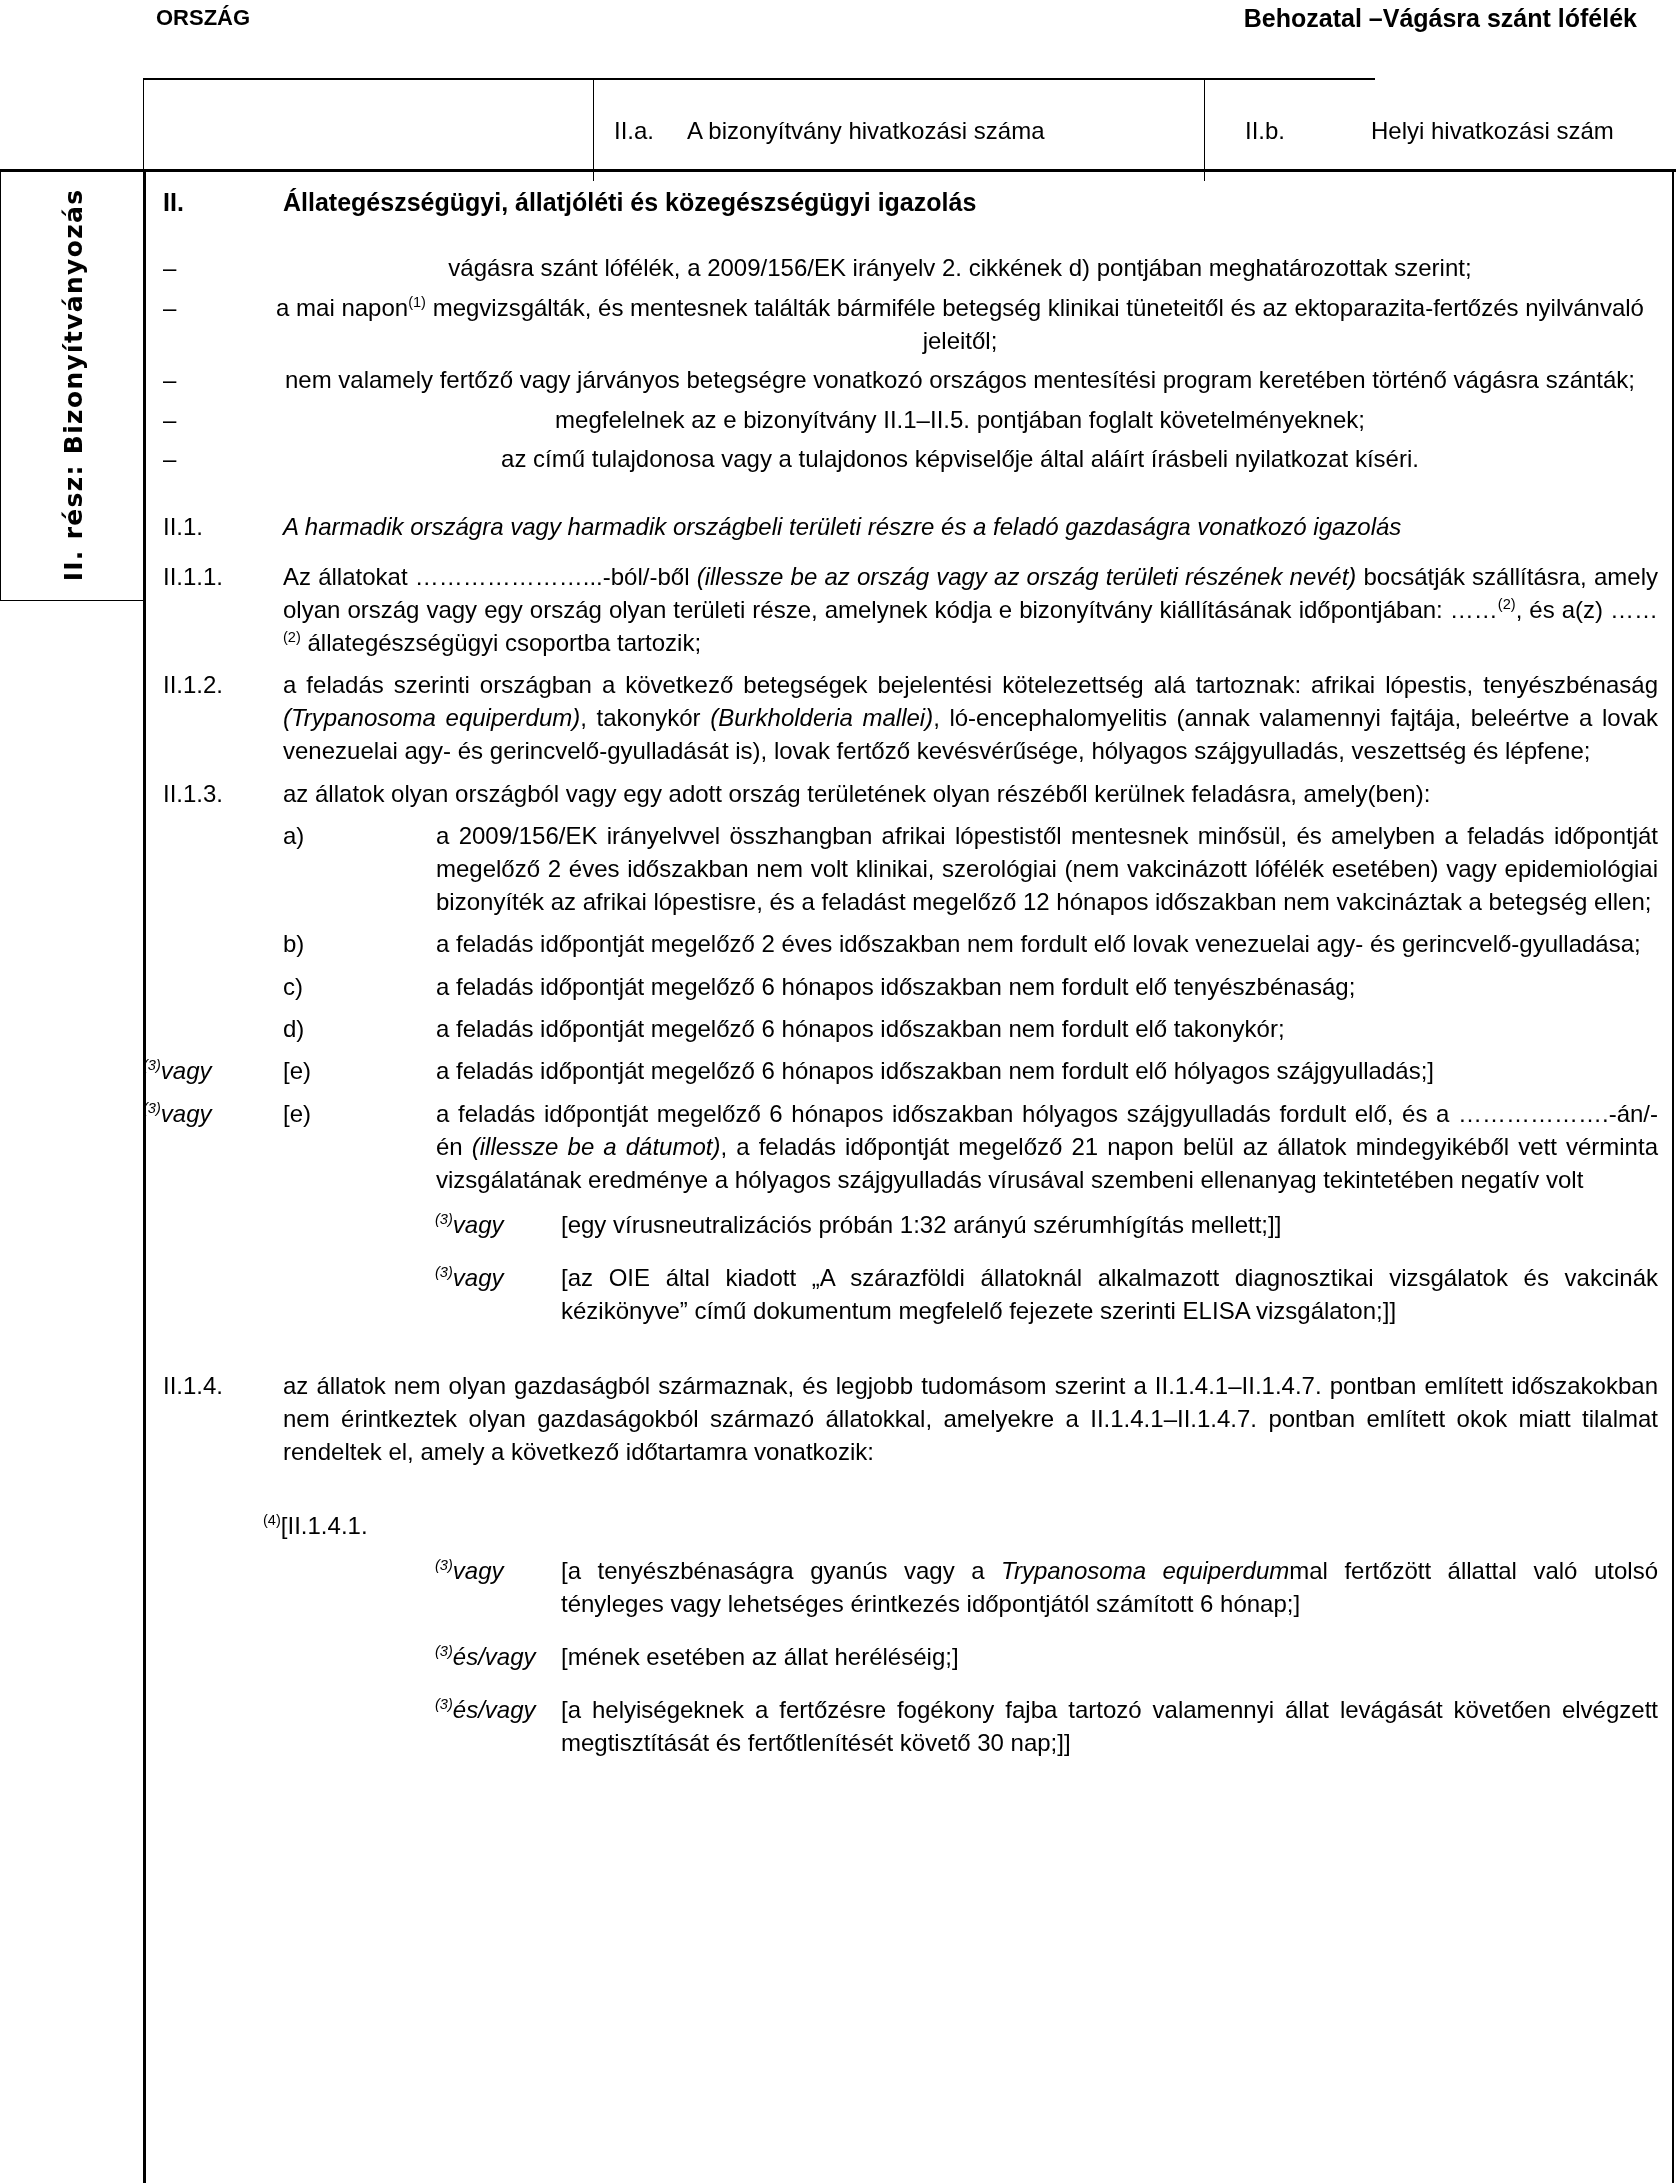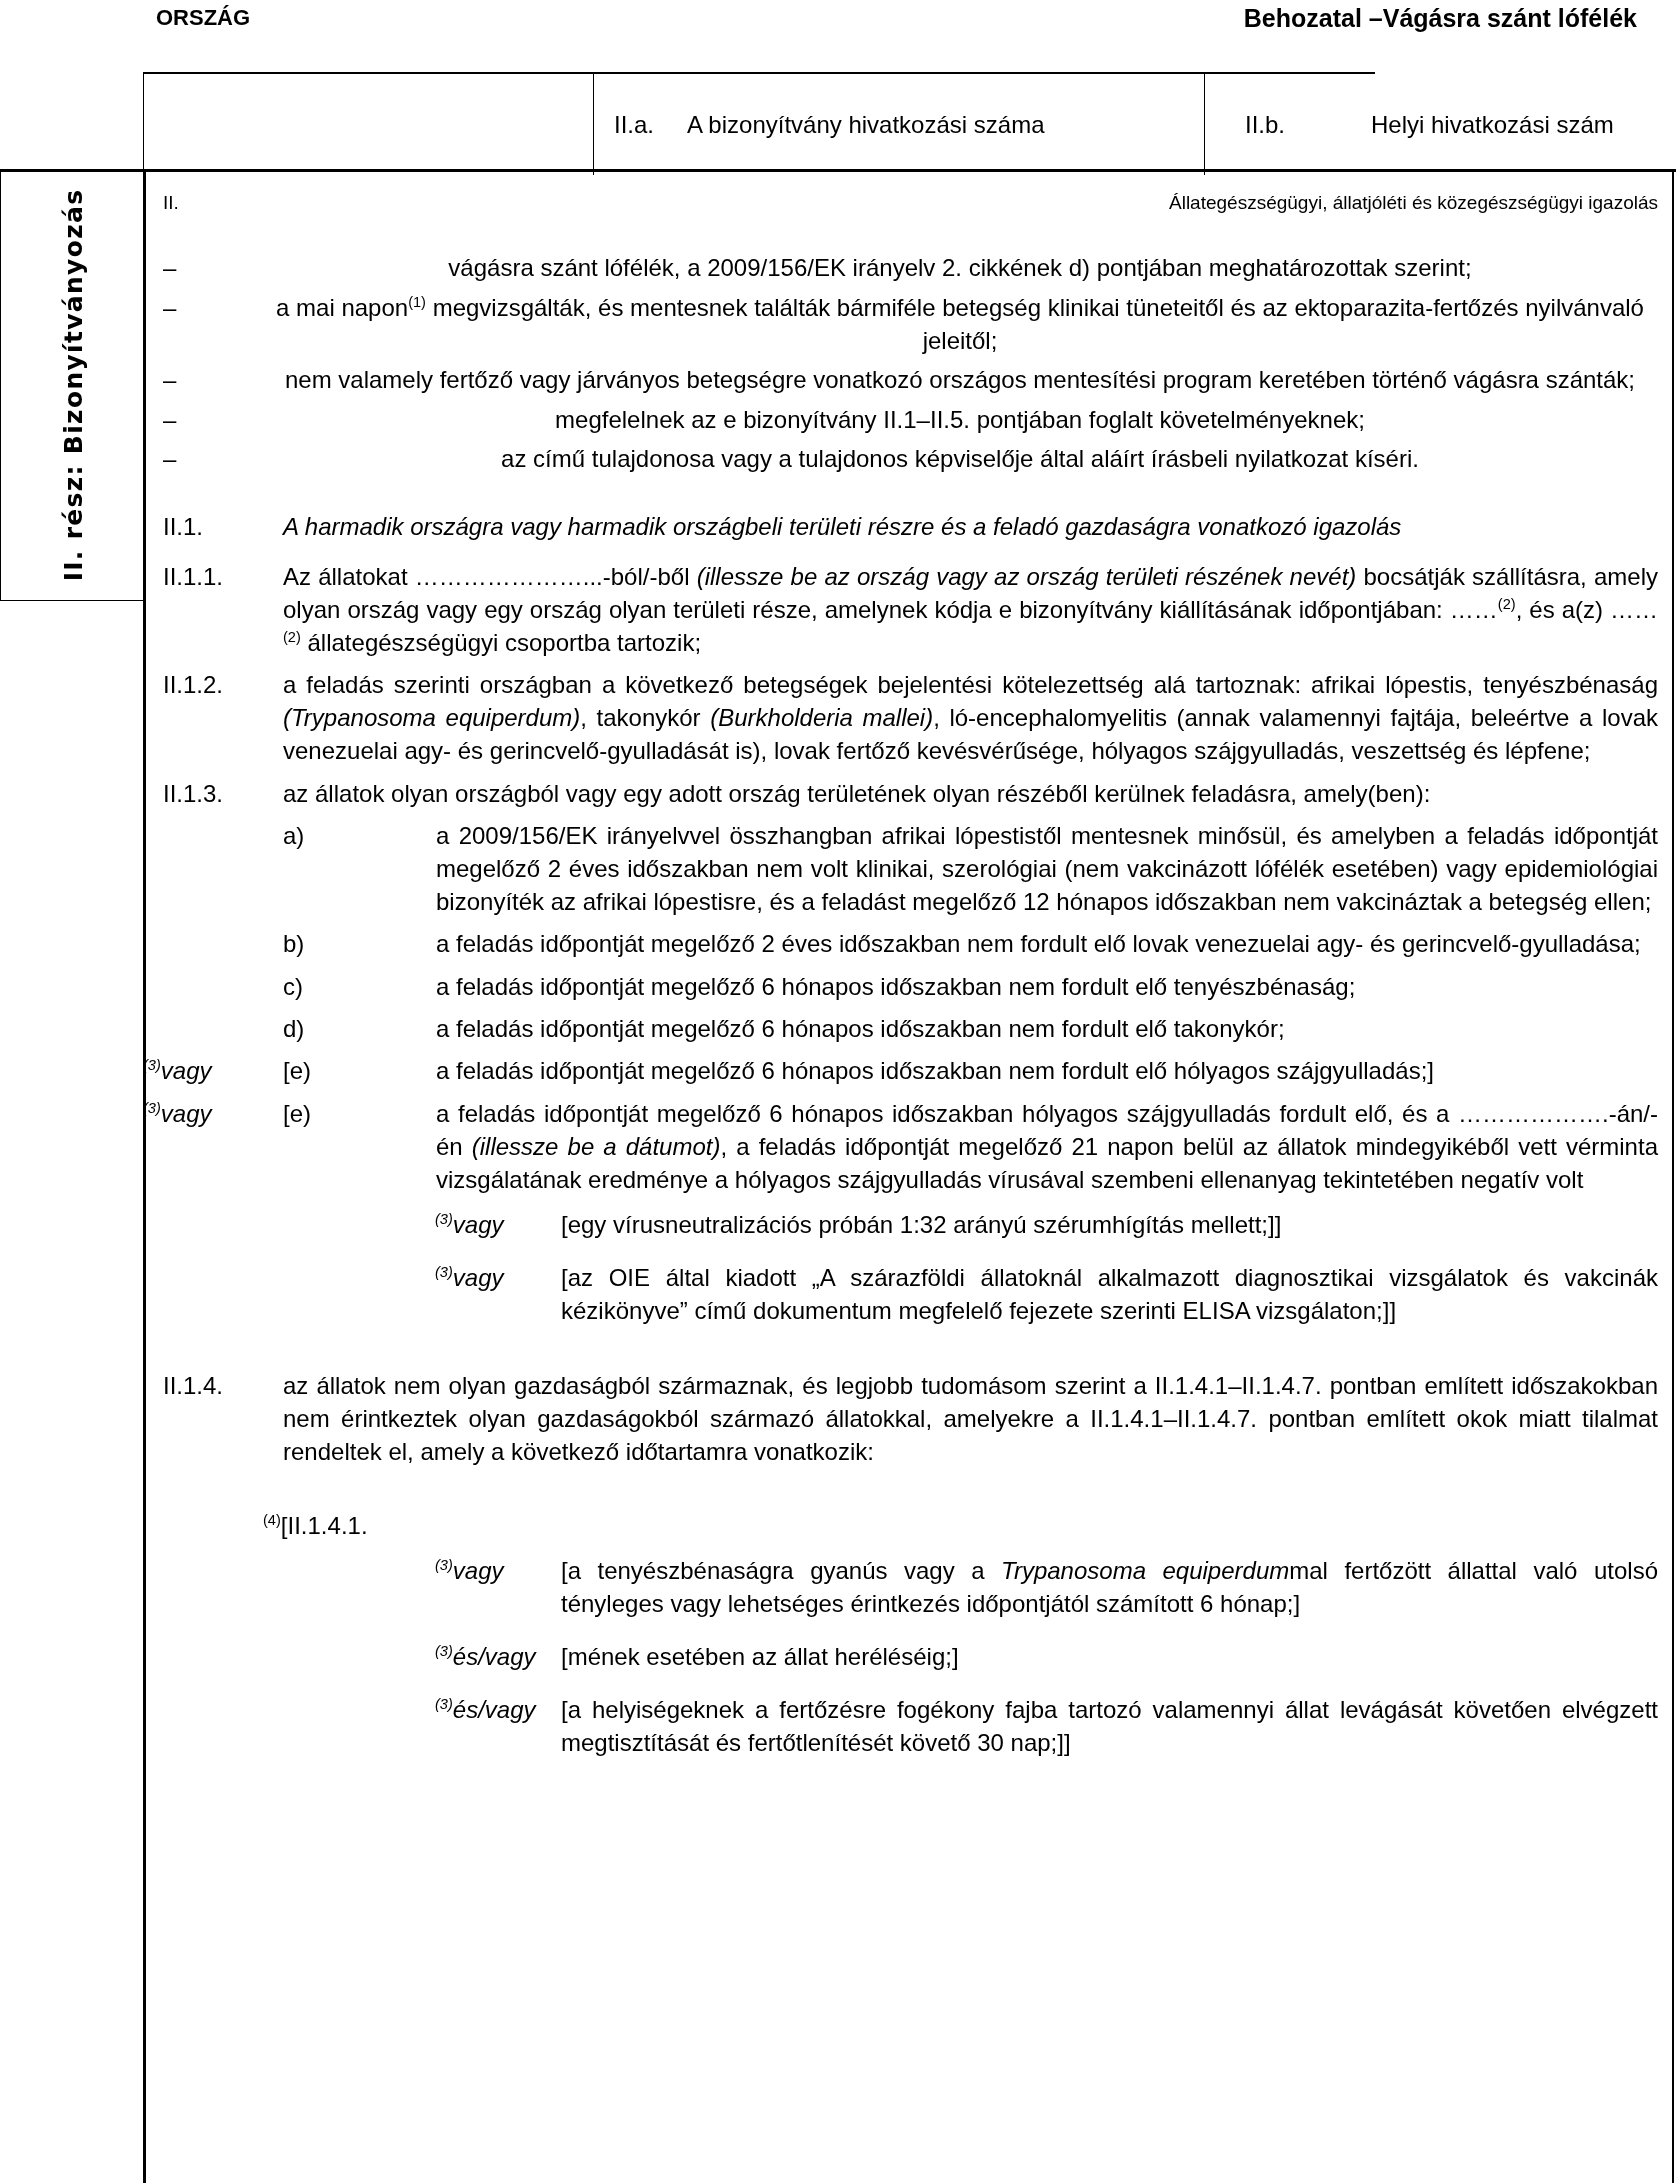--- a/index.html
+++ b/index.html
@@ -7,21 +7,21 @@
     width: 1677px; height: 2183px; position: relative; overflow: hidden;
     font-family: "Liberation Sans", sans-serif; color: #000;
     font-size: 24px; line-height: 33px;
   }
   .abs { position: absolute; }
   .hdr-left { left: 156px; top: 0; font-weight: bold; font-size: 22px; line-height: 36px; }
   .hdr-right { right: 40px; top: 0; font-weight: bold; font-size: 25px; line-height: 36px; }
 
   
   .refrow {
-    left: 143px; top: 72px; width: 1232px; height: 103px;
+    left: 143px; top: 78px; width: 1232px; height: 103px;
     border-top: 2.7px solid #000; box-sizing: border-box;
   }
   .refcell { position: absolute; top: 0; bottom: 0; border-left: 1.3px solid #000; }
   .refcell.c1 { left: 0; width: 450px; }
   .refcell.c2 { left: 450px; width: 611px; }
   .refcell.c3 { left: 1061px; width: 471px; border-right: 1.3px solid #000; padding-left: 14px; }
   .reftext { position: absolute; top: 35px; font-size: 24px; line-height: 31px; white-space: nowrap; }
 
   
   .hline-main { left: 0; top: 169px; width: 1677px; height: 2.7px; background: #000; }
@@ -33,21 +33,21 @@
     position: absolute; left: 50%; top: 50%;
     transform: translate(-50%, -50%) rotate(-90deg);
     white-space: nowrap; font-weight: bold; font-size: 25px; letter-spacing: 1.3px;
     font-family: "DejaVu Sans", sans-serif;
   }
   .vline-left { left: 143px; top: 169px; width: 2.7px; height: 2014px; background: #000; }
   .vline-right { left: 1672px; top: 169px; width: 2px; height: 2014px; background: #000; }
 
   .content { left: 163px; top: 186px; width: 1495px; }
 
-  .sec-title { display: flex; font-weight: normal; font-size: 19px; line-height: 33px; margin-bottom: 32px; justify-content: space-between; }
+  .sec-title { display: flex; font-weight: bold; font-size: 25px; line-height: 33px; margin-bottom: 32px; }
   .sec-title .num { width: 120px; }
 
   .para { margin: 0 0 6.6px 0; }
   .bullet { display: flex; margin-bottom: 6.6px; }
   .bullet .dash { width: 73px; flex: none; }
   .bullet .txt { flex: 1; text-align: center; margin-left: 26px; }
 
   .item { display: flex; margin-top: 9.3px; }
   .item .lbl { width: 120px; flex: none; }
   .item .body { flex: 1; text-align: justify; }

